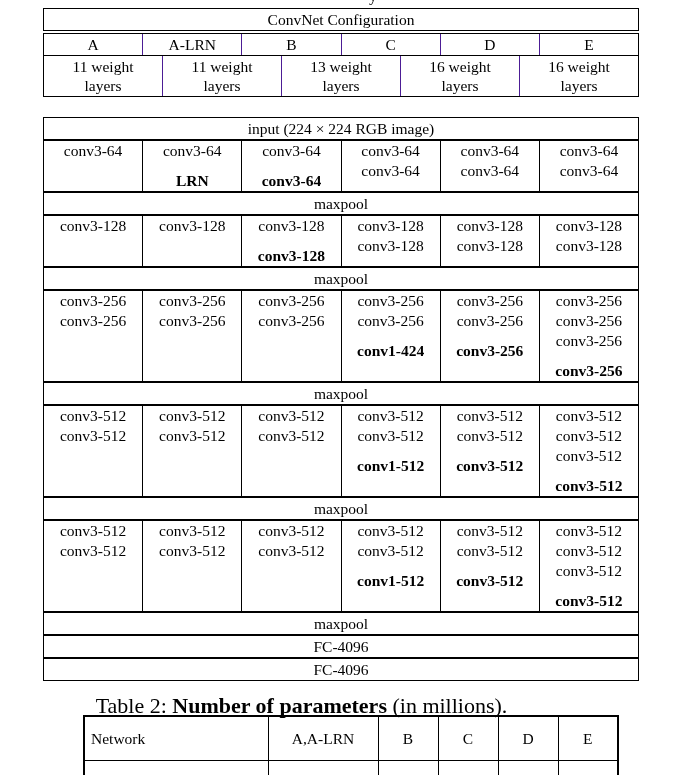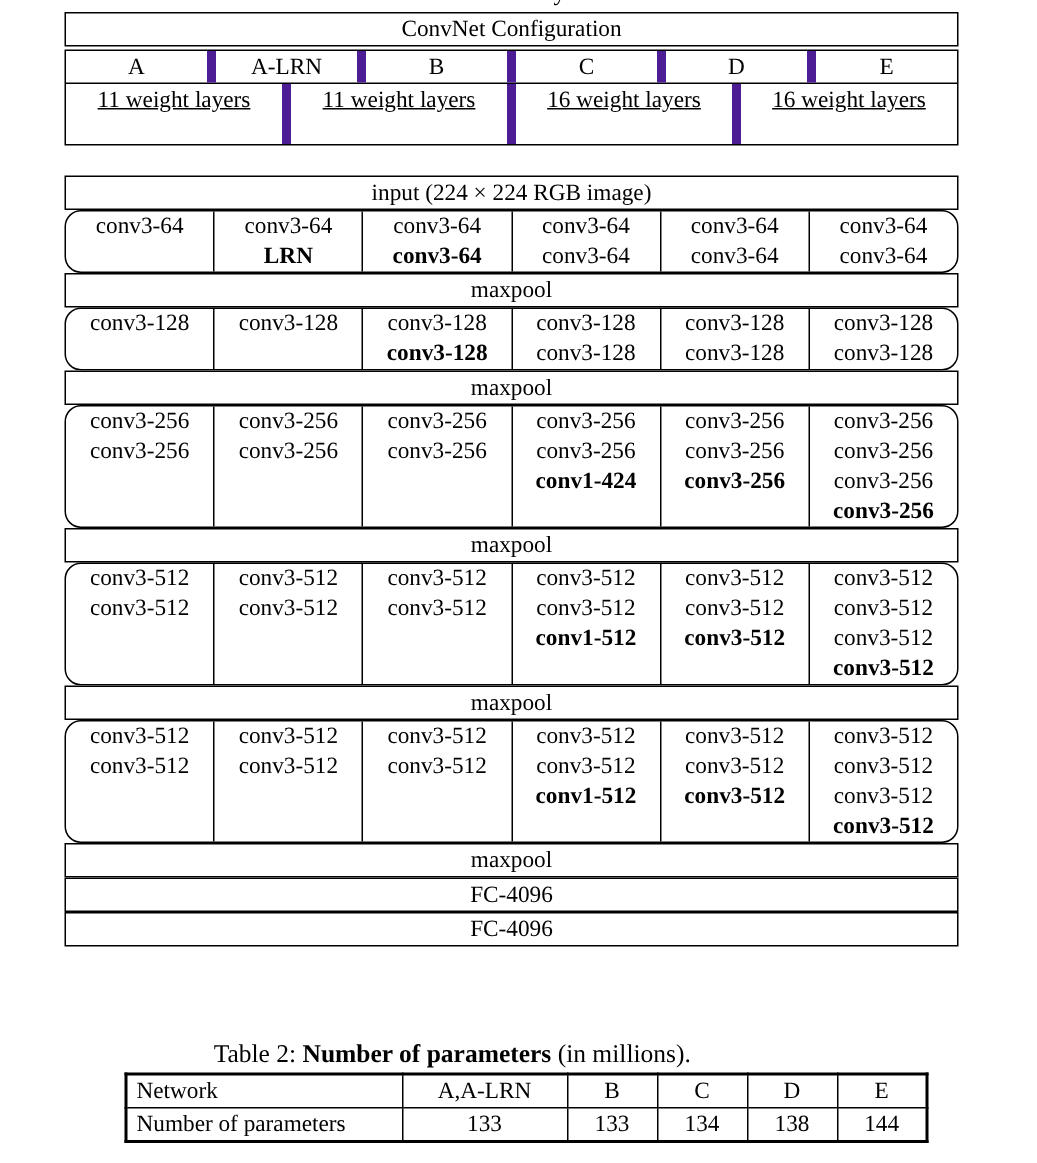--- a/index.html
+++ b/index.html
@@ -15,35 +15,35 @@
   .frag { position: absolute; left: 369px; top: 0; width: 16px; height: 5px; overflow: hidden; }
   .frag span { display: block; margin-top: -13px; font-size: 16px; }
 
   
   .t1 { position: absolute; left: 43px; top: 8px; width: 596px; }
   .sec { border: 1px solid #000; background: #fff; }
   .gap2 { margin-top: 2px; }
   .gap4 { margin-top: 20px; }
   .single { text-align: center; line-height: 19px; padding: 1px 0; }
   .cols { display: flex; }
-  .cols .cell { flex: 1 1 0; border-left: 6px solid #4c1d95; text-align: center; }
+  .cols .cell { flex: 1 1 0; border-left: 1px solid #4c1d95; text-align: center; }
   .cols .cell:first-child { border-left: none; }
   .colrow .cell { line-height: 19px; padding: 1px 0; }
   .wlrow { border-top: 1px solid #000; }
-  .wlrow .cell { line-height: 19px; padding: 1px 10px; min-height: 40px; text-decoration: underline; }
-  .blockrow { display: flex; border-radius: 11px; }
+  .wlrow .cell { line-height: 19px; padding: 1px 10px; min-height: 40px; }
+  .blockrow { display: flex; }
   .blockrow .cell { flex: 1 1 0; border-left: 1px solid #000; text-align: center; padding: 0; }
   .blockrow .cell:first-child { border-left: none; }
   .line { display: block; line-height: 20px; }
-  .bold { font-weight: bold; }
+  .bold { font-weight: bold; margin-top: 10px; }
 
   
-  .t2cap { position: absolute; left: 0; top: 693px; width: 603px; text-align: center; font-size: 17px; }
+  .t2cap { position: absolute; left: 0; top: 693px; width: 603px; text-align: center; font-size: 22px; }
   table.t2 { position: absolute; left: 83px; top: 715px; border-collapse: collapse; border: 2px solid #000; table-layout: fixed; }
-  table.t2 td { border: 1px solid #000; padding: 1px 6px; line-height: 19px; font-size: 15.5px; text-align: center; overflow: hidden; white-space: nowrap; }
+  table.t2 td { border: 1px solid #000; padding: 12px 6px; line-height: 19px; font-size: 15.5px; text-align: center; overflow: hidden; white-space: nowrap; }
   table.t2 td.left { text-align: left; }
 </style>
 </head>
 <body>
 
 <div class="page">
 
   <div class="frag">
     <span>y</span>
   </div>
@@ -56,20 +56,21 @@
           <div class="cell">A</div>
           <div class="cell">A-LRN</div>
           <div class="cell">B</div>
           <div class="cell">C</div>
           <div class="cell">D</div>
           <div class="cell">E</div>
         </div>
       <div class="cols wlrow">
           <div class="cell">11 weight layers</div>
           <div class="cell">11 weight layers</div>
+          <div class="cell">13 weight layers</div>
           <div class="cell">16 weight layers</div>
           <div class="cell">16 weight layers</div>
         </div>
     </div>
 
     <div class="sec single gap4">input (224 × 224 RGB image)</div>
 
     <div class="sec blockrow">
         <div class="cell" style="min-height: 40px;">
           <div class="line">conv3-64</div>

